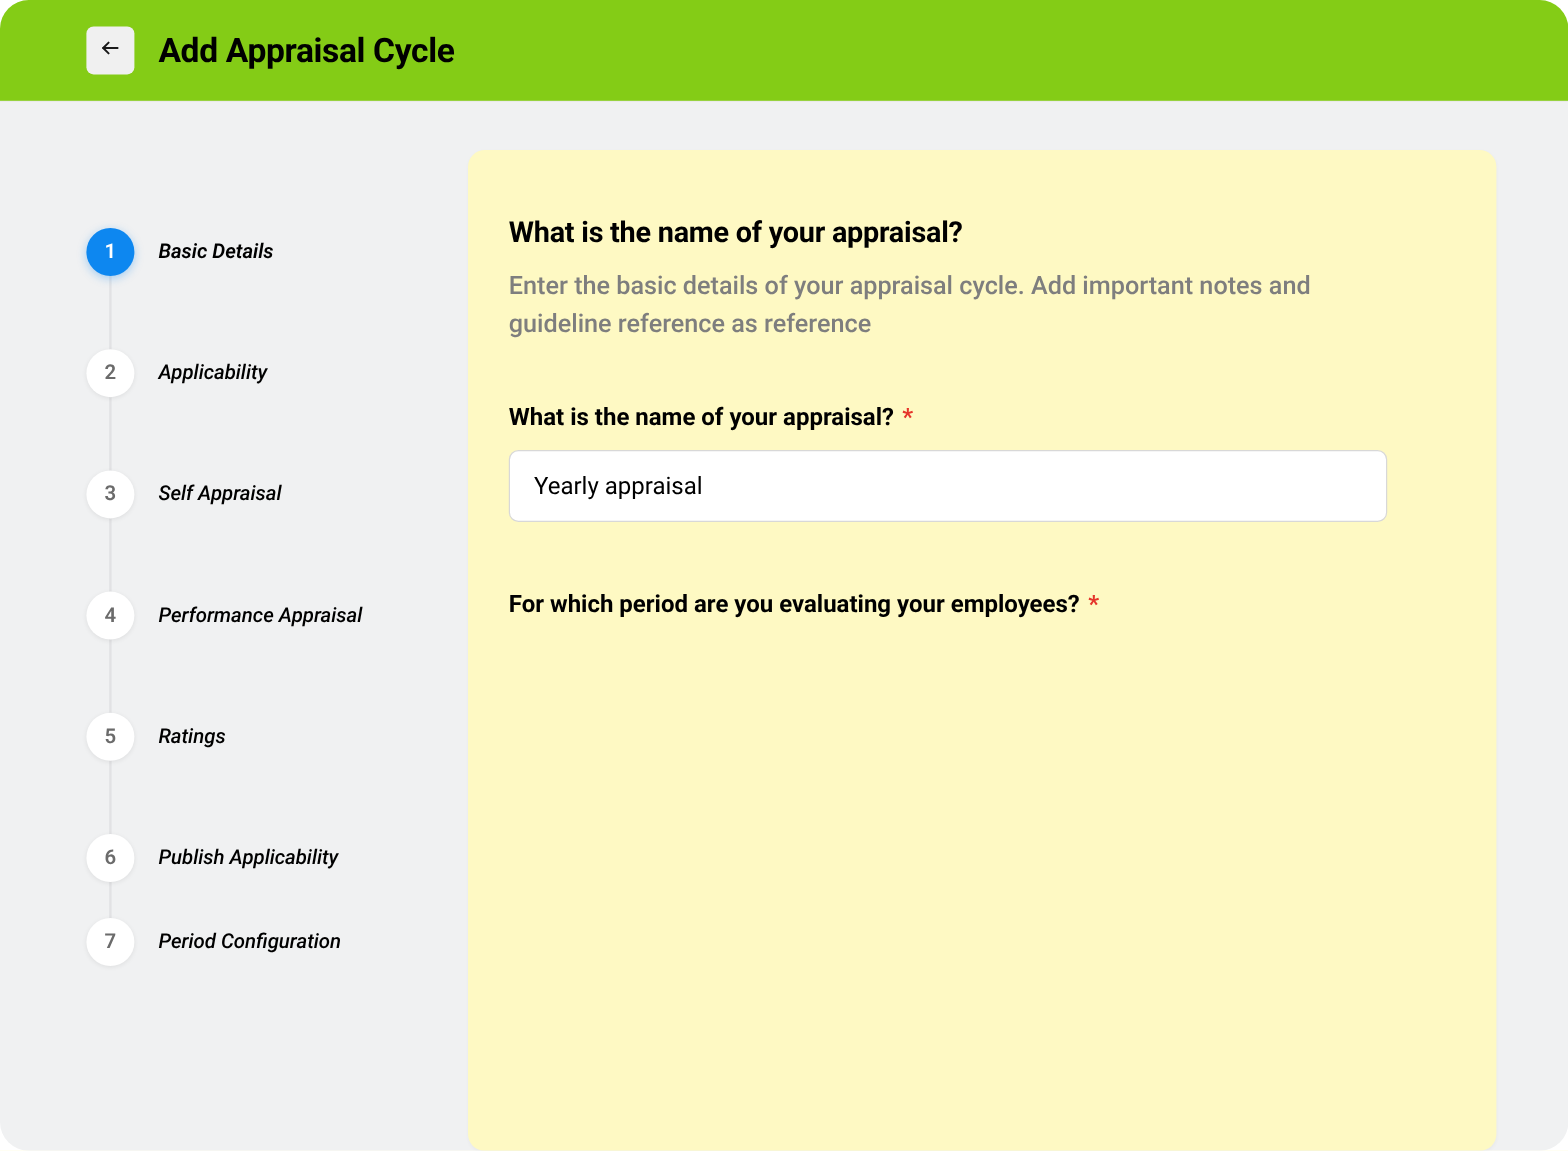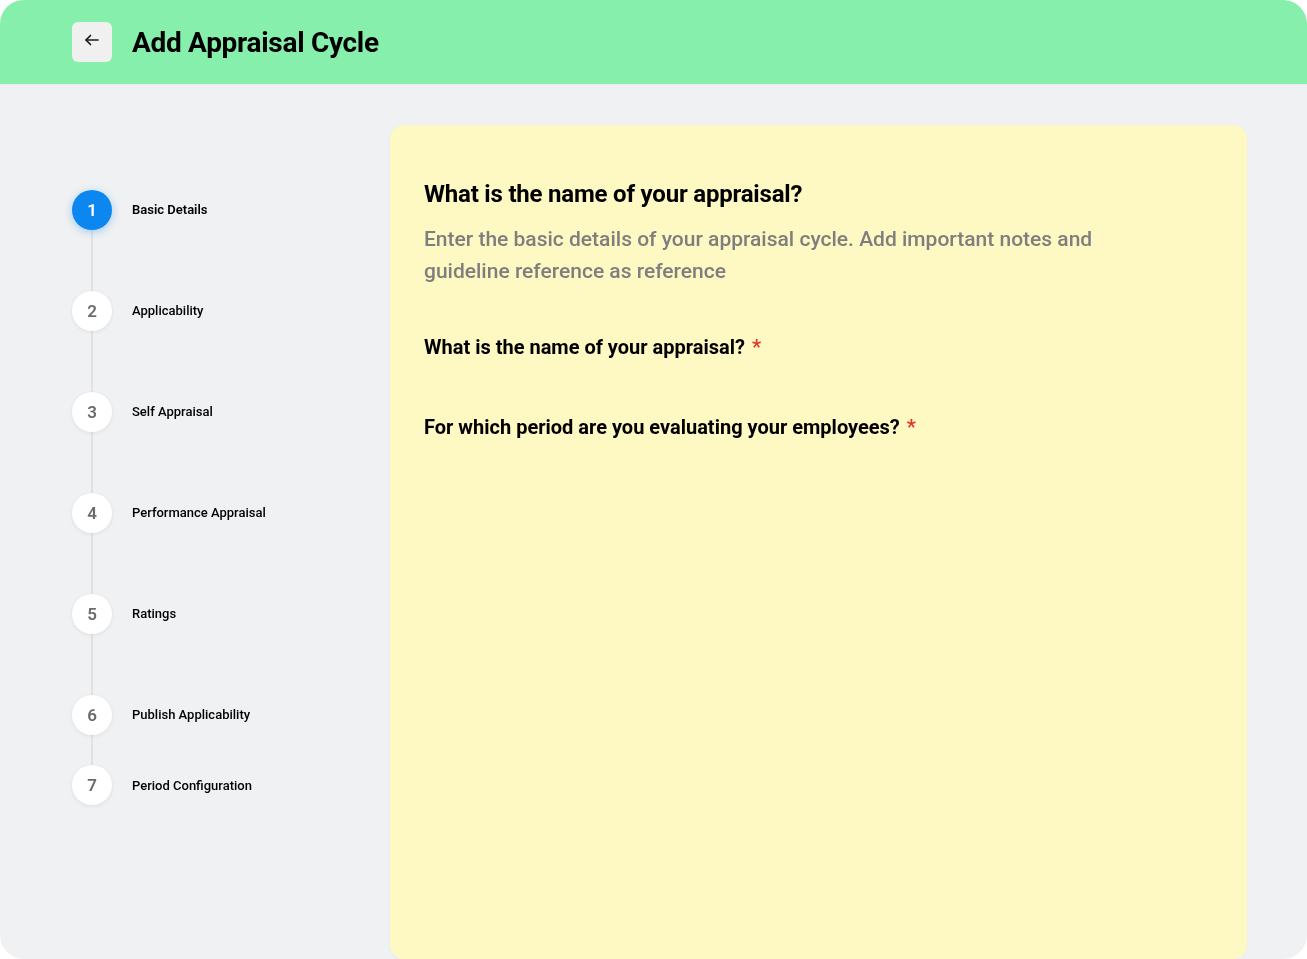--- a/index.html
+++ b/index.html
@@ -12,21 +12,21 @@
       background: #fff;
       width: 1307px;
       height: 959px;
       overflow: hidden;
       border-radius: 24px;
     }
     .header {
       display: flex;
       align-items: center;
       padding: 22px 72px 22px 72px;
-      background: #86efac;
+      background: #84cc16;
       border-bottom: 1px solid #eaeaea;
       gap: 20px;
     }
     .back-btn {
       width: 40px;
       height: 40px;
       display: flex;
       align-items: center;
       justify-content: center;
       background: #f0f0f0;
@@ -97,23 +97,24 @@
       background: #0d87f0;
       color: #fff;
       box-shadow: 0 2px 8px rgba(13,135,240,0.35);
     }
     .step-circle.inactive {
       background: #fff;
       color: #6b6b6b;
       box-shadow: 0 1px 4px rgba(0,0,0,0.08);
     }
     .step-label {
-      font-size: 13px;
+      font-size: 17px;
       font-weight: 600;
       color: #000;
+      font-style: italic;
     }
     .step-label.inactive {
       color: #000000;
       font-weight: 500;
     }
     .main-panel {
       flex: 1;
       background: #fef9c3;
       border-radius: 14px;
       margin-right: 60px;
@@ -277,20 +278,21 @@
   <div class="main-panel">
 
     <div class="form-heading">What is the name of your appraisal?</div>
     <div class="form-subheading">Enter the basic details of your appraisal cycle. Add important notes and guideline reference as reference</div>
 
     <div class="field-block">
       <label class="field-label">
         <span>What is the name of your appraisal?</span>
         <span class="req">*</span>
       </label>
+      <input type="text" class="text-input" value="Yearly appraisal" style="">
     </div>
 
     <div class="field-block">
       <label class="field-label">
         <span>For which period are you evaluating your employees?</span>
         <span class="req">*</span>
       </label>
     </div>
 
 

